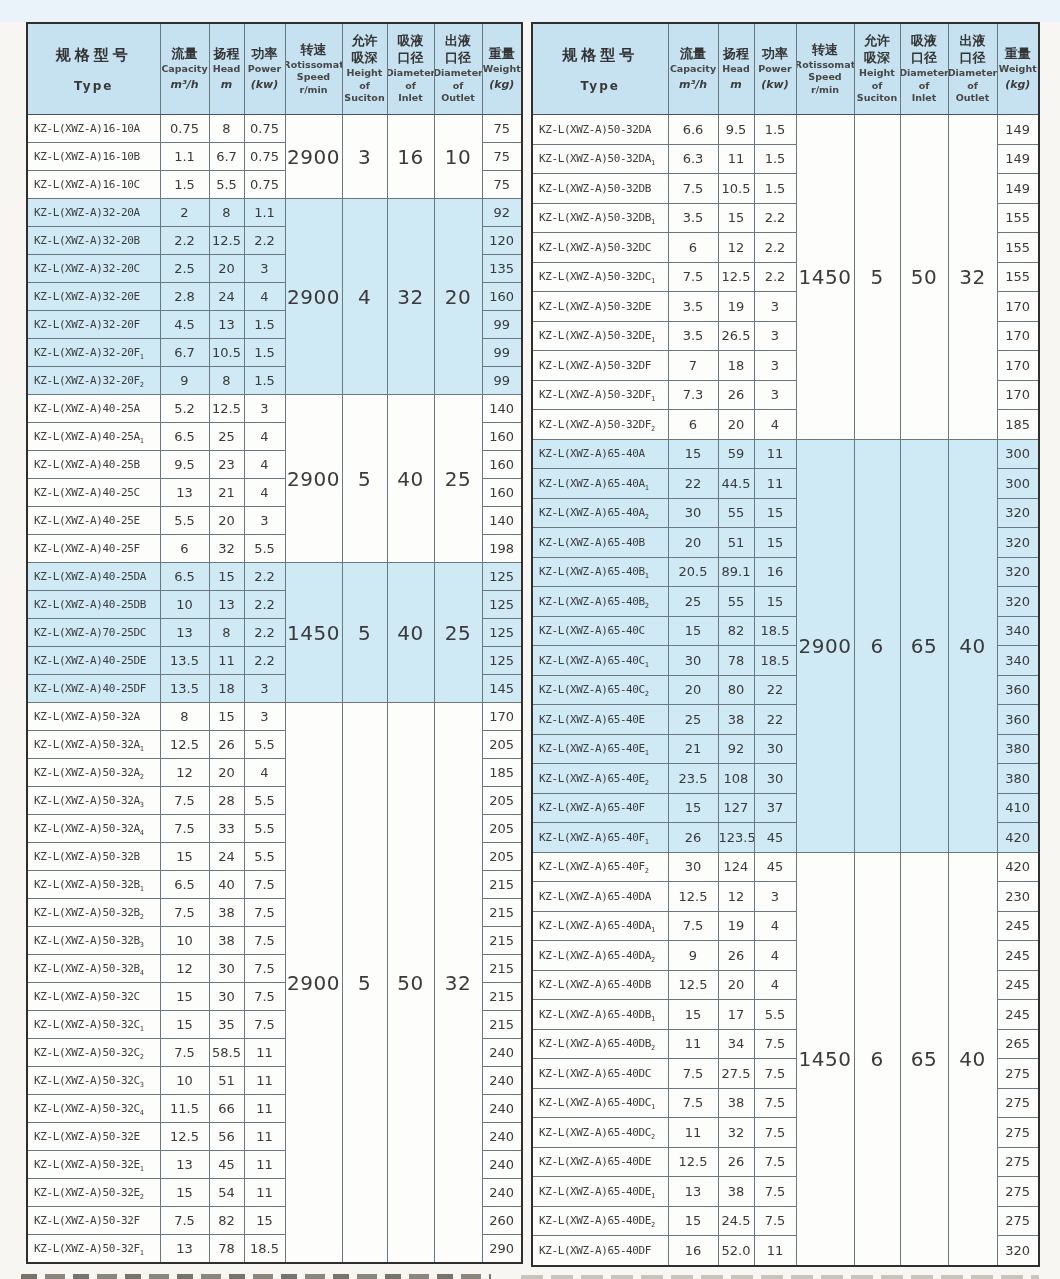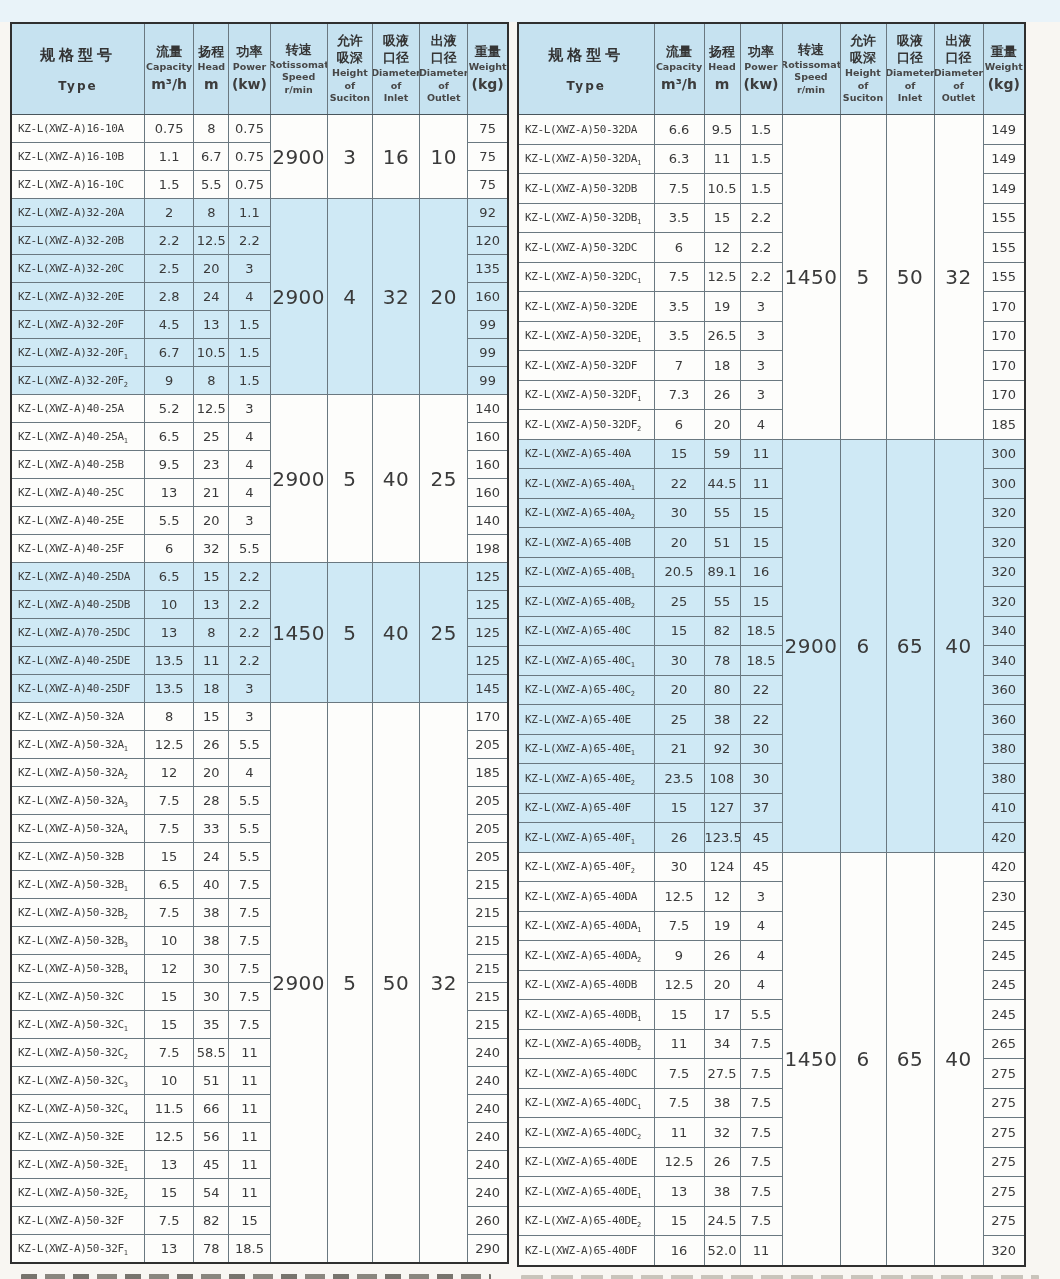--- a/index.html
+++ b/index.html
@@ -4,21 +4,21 @@
 <style>
   html,body { margin:0; padding:0; }
   body {
     width:1060px; height:1279px;
     background:#f8f6f2;
     font-family:"DejaVu Sans", "Liberation Sans", sans-serif;
     color:#3d3d3d;
     overflow:hidden;
   }
   .top-strip { height:22px; background:#e9f3f9; }
-  .tables { display:flex; gap:8px; margin:0 10px; align-items:flex-start; }
+  .tables { display:flex; gap:8px; margin:0 26px; align-items:flex-start; }
   table.spec {
     border-collapse:collapse;
     table-layout:fixed;
     background:#fdfdfb;
     border:2px solid #2f2f2f;
   }
   table.tbl-left  { width:499px; }
   table.tbl-right { width:507px; }
   .spec th, .spec td {
     border:1px solid #6a7880;
@@ -30,21 +30,21 @@
   .spec thead th {
     background:#c6e2f0;
     height:90px;
     border-bottom:1px solid #4a565c;
   }
   .tbl-left  tbody td { height:27px; }
   .tbl-right tbody td { height:28.5px; }
   tr.shaded td { background:#cfe9f5; }
   .cn   { font-size:13px; font-weight:bold; color:#353535; line-height:1.15; }
   .en   { font-size:9.5px; color:#474747; line-height:1.1; }
-  .unit { font-size:14px; color:#3d3d3d; line-height:1.2; margin-top:1px; }
+  .unit { font-size:11px; color:#3d3d3d; line-height:1.2; margin-top:1px;font-style:italic; }
   .type-cn { font-size:15px; font-weight:bold; letter-spacing:4px; color:#333; margin-bottom:12px; }
   .type-en { font-size:12px; letter-spacing:2px; color:#383838; }
   .hstack { display:flex; flex-direction:column; justify-content:center; align-items:center; height:100%; gap:2px; }
   td.model {
     font-family:"DejaVu Sans Mono", "Liberation Mono", monospace;
     font-size:11px; letter-spacing:-0.4px;
     text-align:left; padding-left:6px;
     color:#3c3c3c; white-space:nowrap;
   }
   td.model sub { font-size:7px; letter-spacing:0; vertical-align:-3px; line-height:0; }

